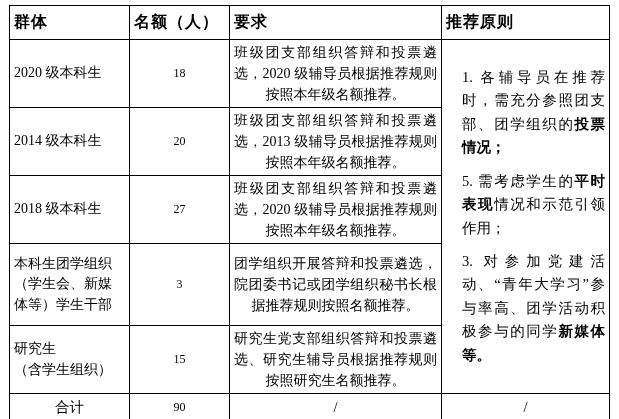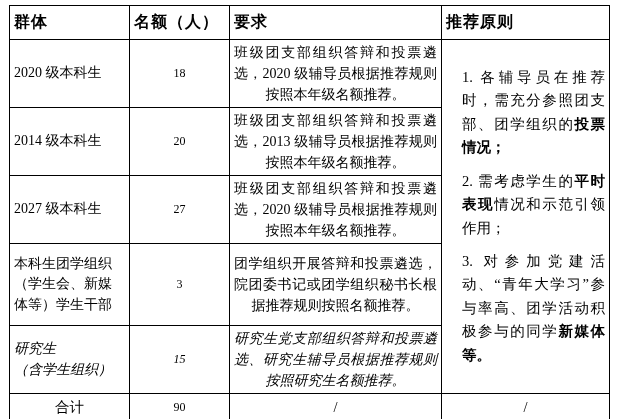--- a/index.html
+++ b/index.html
@@ -70,21 +70,21 @@
     margin: 0 0 10px 16px;
   }
   td.rule p:last-child {
     margin-bottom: 0;
   }
   .b { font-weight: bold; }
   .row-2020 { height: 60px; }
   .row-2019 { height: 60px; }
   .row-2018 { height: 60px; }
   .row-cadre { height: 82px; }
-  .row-grad  { height: 62px; font-style: italic; }
+  .row-grad  { height: 62px; }
   .row-total { height: 28px; }
   td.total-label {
     text-align: center;
     font-size: 14.5px;
   }
   td.slash {
     text-align: center;
     font-size: 14.5px;
   }
 </style>
@@ -107,31 +107,31 @@
         <th class="head">推荐原则</th>
       </tr>
     </thead>
     <tbody>
       <tr class="row-2020">
         <td class="group">2020 级本科生</td>
         <td class="quota">18</td>
         <td class="req">班级团支部组织答辩和投票遴选，2020 级辅导员根据推荐规则按照本年级名额推荐。</td>
         <td class="rule" rowspan="5">
           <p><span>1. 各辅导员在推荐时，需充分参照团支部、团学组织的</span><span class="b">投票情况；</span></p>
-          <p><span>2. 需考虑学生的</span><span class="b">平时表现</span><span>情况和示范引领作用；</span></p>
+          <p><span>5. 需考虑学生的</span><span class="b">平时表现</span><span>情况和示范引领作用；</span></p>
           <p><span>3. 对参加党建活动、“青年大学习”参与率高、团学活动积极参与的同学</span><span class="b">新媒体等。</span></p>
         </td>
       </tr>
       <tr class="row-2019">
         <td class="group">2014 级本科生</td>
         <td class="quota">20</td>
         <td class="req">班级团支部组织答辩和投票遴选，2013 级辅导员根据推荐规则按照本年级名额推荐。</td>
       </tr>
       <tr class="row-2018">
-        <td class="group">2027 级本科生</td>
+        <td class="group">2018 级本科生</td>
         <td class="quota">27</td>
         <td class="req">班级团支部组织答辩和投票遴选，2020 级辅导员根据推荐规则按照本年级名额推荐。</td>
       </tr>
       <tr class="row-cadre">
         <td class="group" style="white-space: pre-line;">本科生团学组织
 （学生会、新媒体等）学生干部</td>
         <td class="quota">3</td>
         <td class="req">团学组织开展答辩和投票遴选，院团委书记或团学组织秘书长根据推荐规则按照名额推荐。</td>
       </tr>
       <tr class="row-grad">

